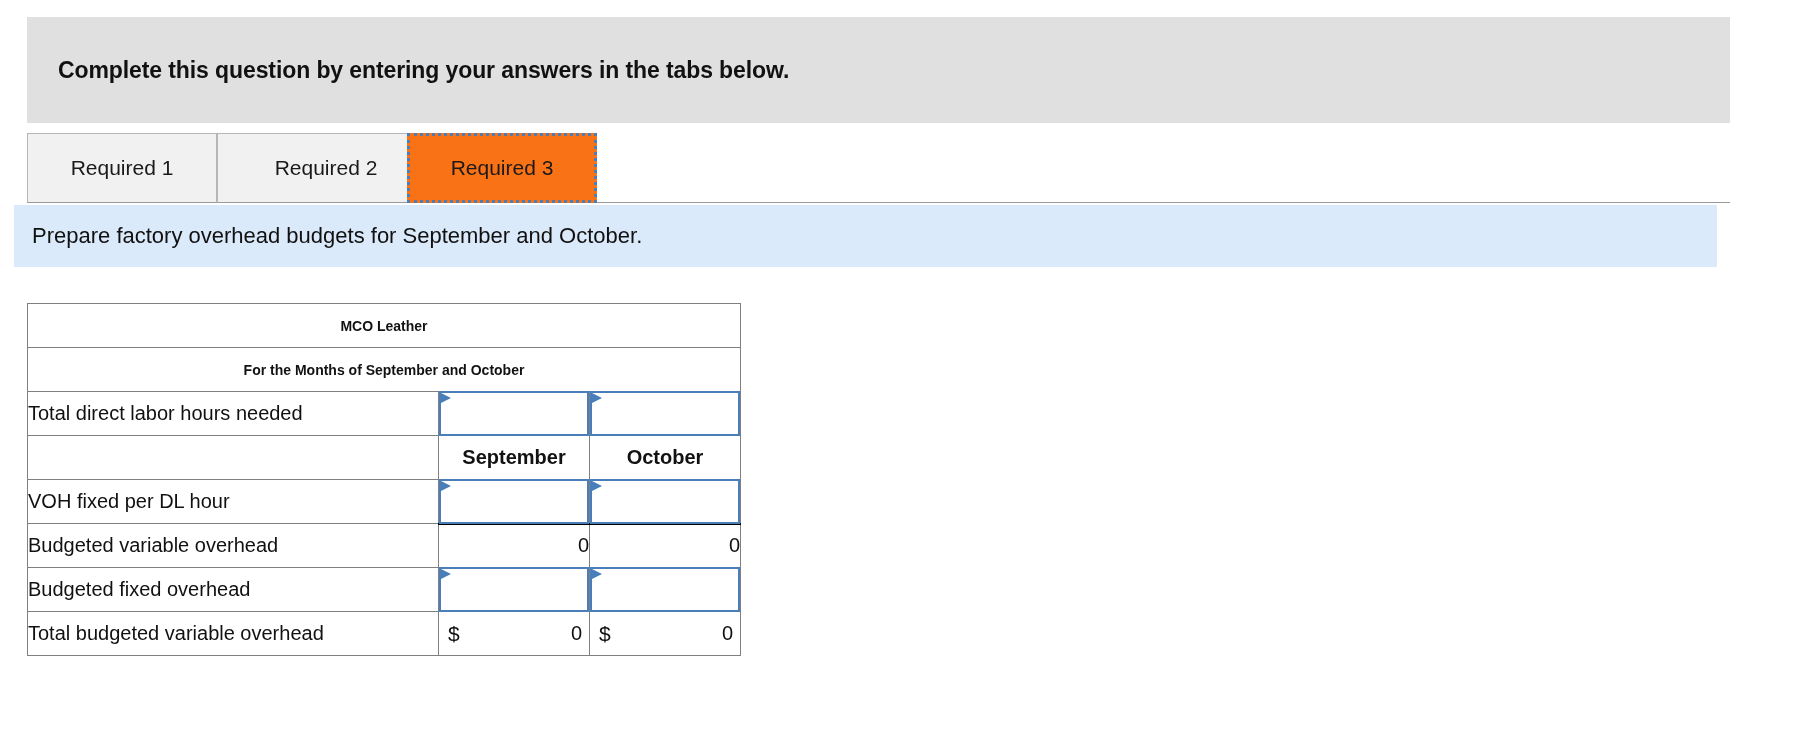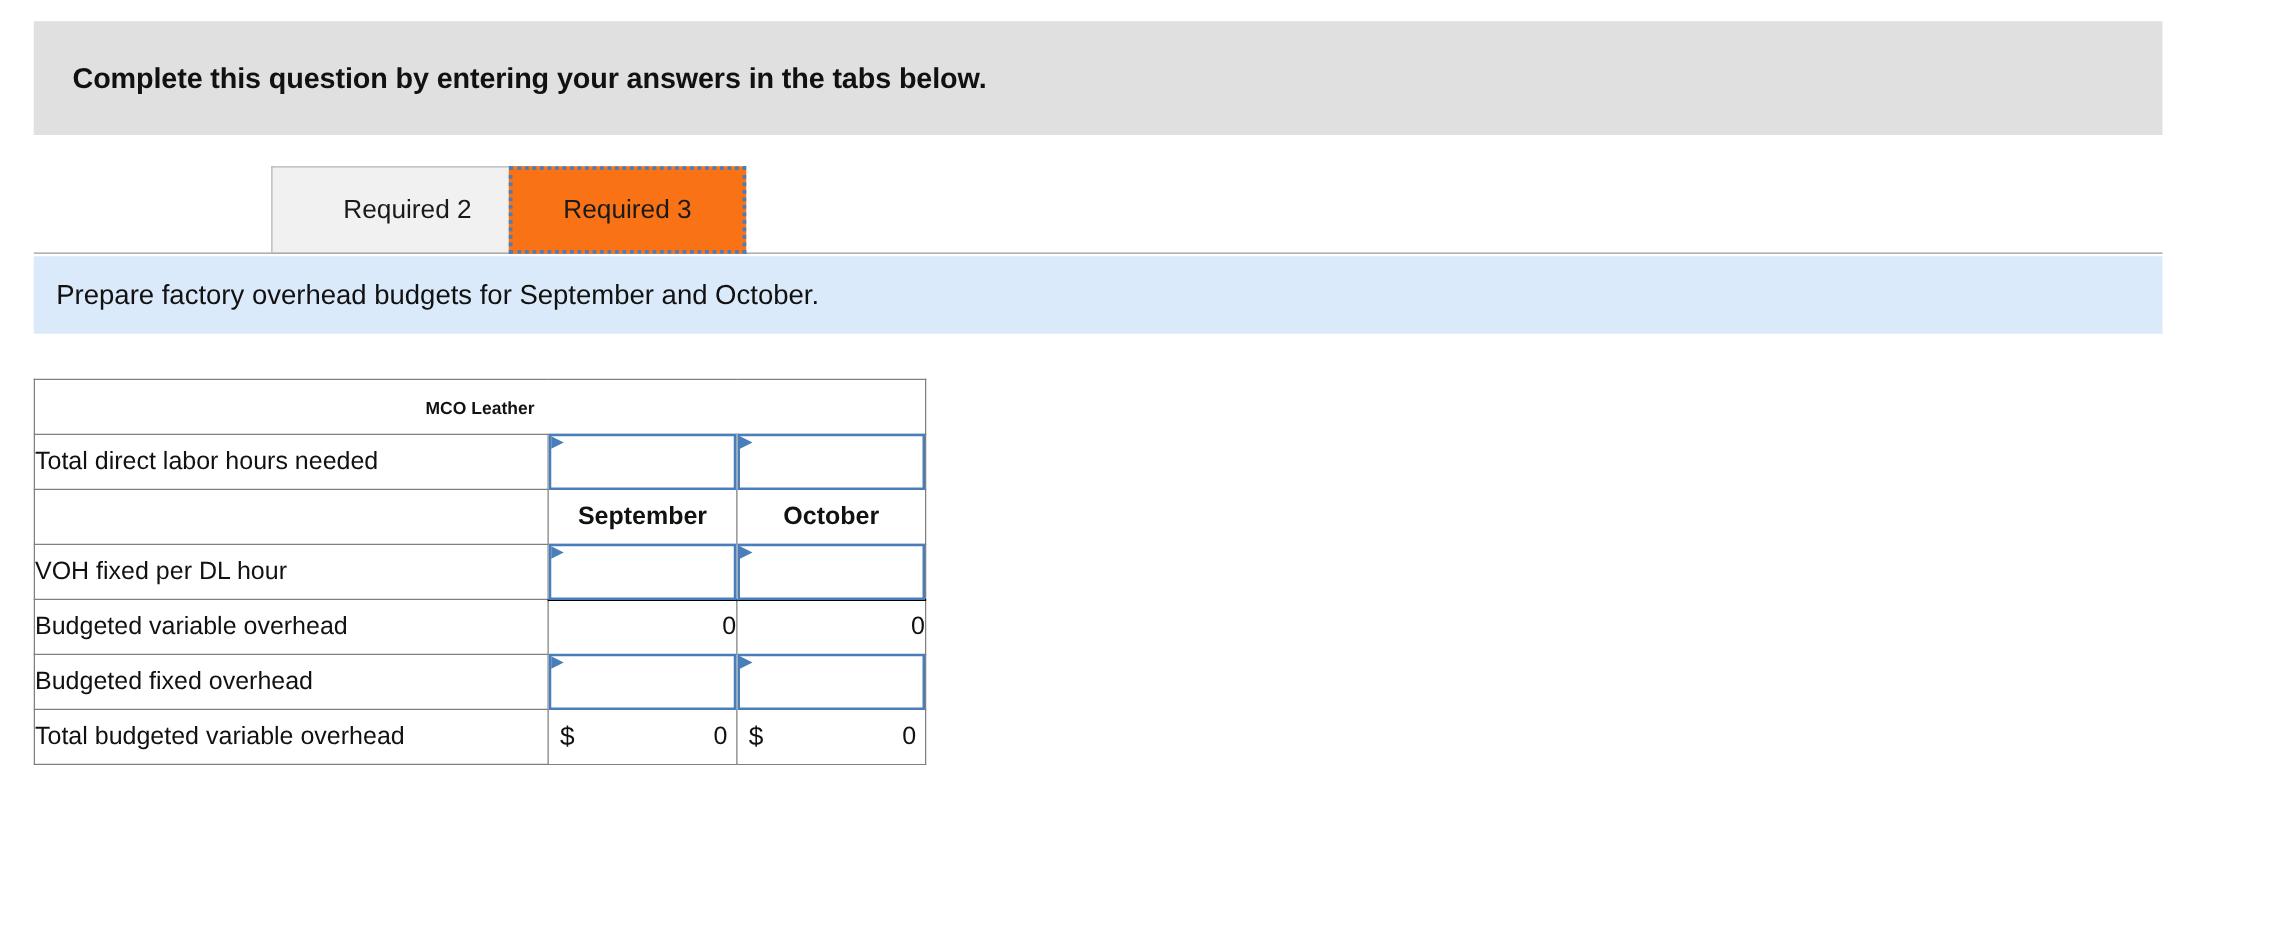--- a/index.html
+++ b/index.html
@@ -18,21 +18,21 @@
     width: 1818px;
     height: 750px;
   }
 
   
   .question-header {
     position: absolute;
     left: 27px;
     top: 17px;
     width: 1703px;
-    height: 91px;
+    height: 106px;
     background: #e0e0e0;
     display: flex;
     align-items: center;
   }
   .question-header-text {
     font-size: 23px;
     font-weight: bold;
     color: #111111;
     padding-left: 31px;
     letter-spacing: -0.1px;
@@ -75,21 +75,21 @@
     border-bottom: 3px dotted #4a7ebb;
     z-index: 3;
   }
   #tab-0 { left: 0px;   width: 190px; }
   #tab-1 { left: 190px; width: 218px; }
   #tab-2 { left: 380px; width: 190px; }
 
   
   .sub-instruction {
     position: absolute;
-    left: 27px;
+    left: 14px;
     top: 205px;
     width: 1703px;
     height: 62px;
     background: #dbeafa;
     display: flex;
     align-items: center;
   }
   .sub-instruction-text {
     font-size: 22px;
     color: #111111;
@@ -210,20 +210,23 @@
 
 <div id="root">
 
   <div class="question-header">
     <div class="question-header-text">Complete this question by entering your answers in the tabs below.</div>
   </div>
 
   <div class="tabstrip">
     <div class="tabstrip-baseline"></div>
 
+    <div class="tab" id="tab-0">
+      <span>Required 1</span>
+    </div>
 
     <div class="tab" id="tab-1">
       <span>Required 2</span>
     </div>
 
     <div class="tab active" id="tab-2">
       <span>Required 3</span>
     </div>
   </div>
 
@@ -236,20 +239,23 @@
       <colgroup>
         <col class="c-label">
         <col class="c-sep">
         <col class="c-sep">
       </colgroup>
       <tbody>
         <tr>
           <td class="title-cell" colspan="3">MCO Leather</td>
         </tr>
         <tr>
+          <td class="title-cell" colspan="3">For the Months of September and October</td>
+        </tr>
+        <tr>
           <td class="row-label">Total direct labor hours needed</td>
           <td class="input-cell">
             <div class="cellbox">
               <input class="cell-input" type="text" value="" style="">
               <span class="corner-flag"></span>
             </div>
           </td>
           <td class="input-cell">
             <div class="cellbox">
               <input class="cell-input" type="text" value="" style="">

